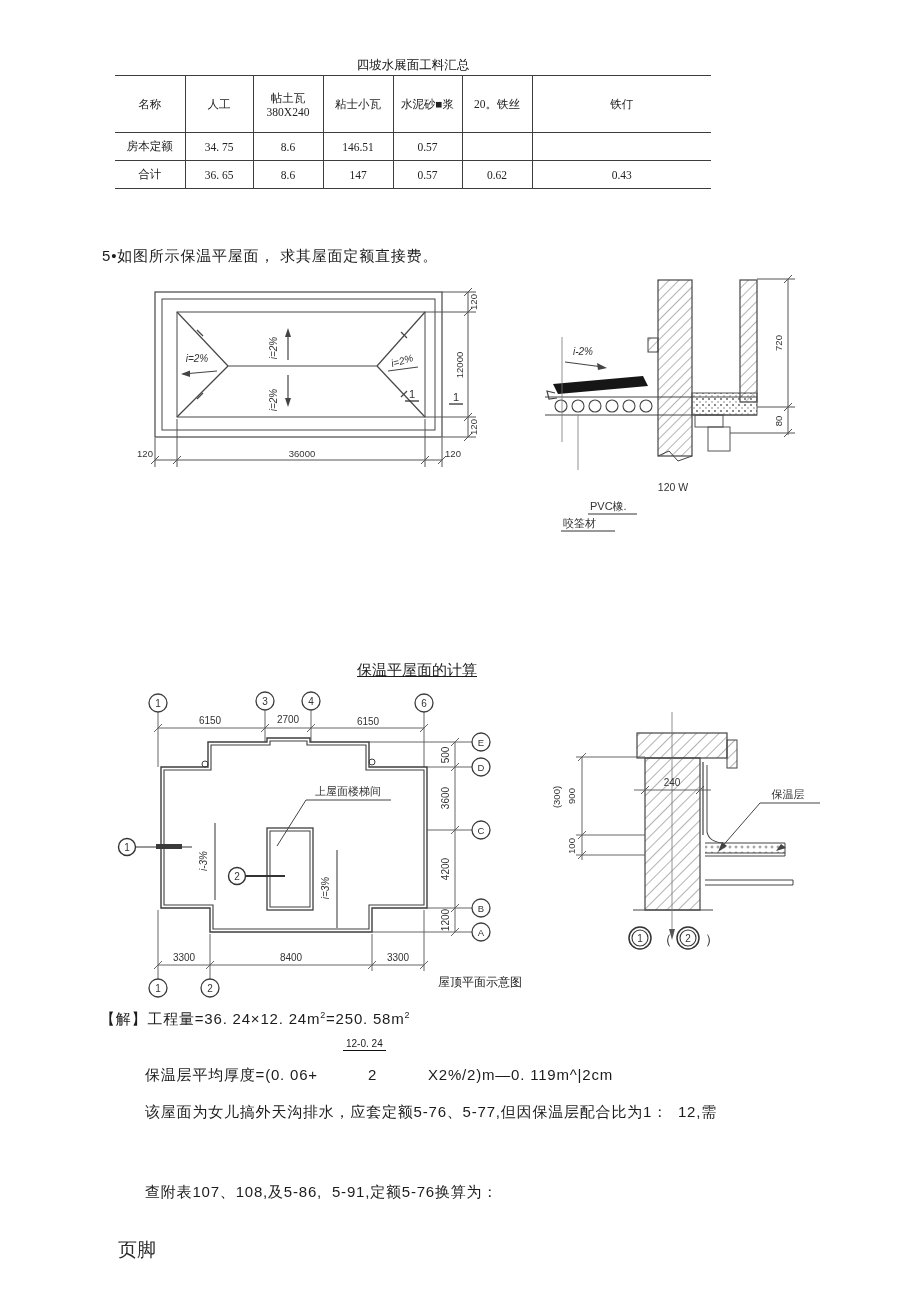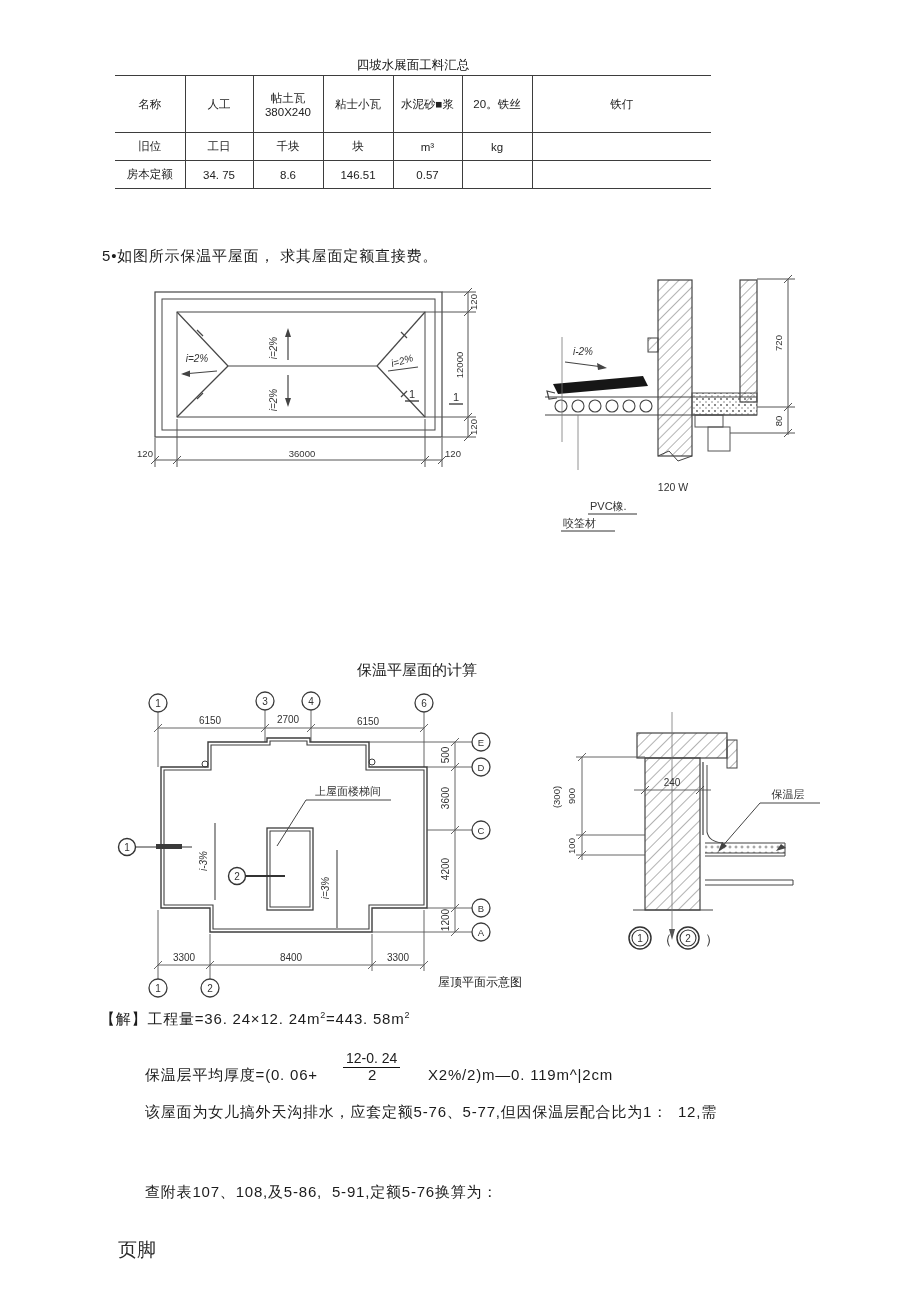--- a/index.html
+++ b/index.html
@@ -1,33 +1,33 @@
 <!DOCTYPE html>
 <html><head>
 <meta charset="utf-8">
 <style>
   html,body{margin:0;padding:0;background:#ffffff;}
   .page{position:relative;width:920px;height:1301px;background:#fff;overflow:hidden;
         font-family:"Liberation Sans","DejaVu Sans",sans-serif;color:#1c1c1c;border-radius:9px;}
   .t{position:absolute;white-space:pre;}
   
-  .sum-wrap{position:absolute;left:115px;top:75px;}
+  .sum-wrap{position:absolute;left:115px;top:75px;font-family:Liberation Serif, serif;}
   table.sum{border-collapse:collapse;table-layout:fixed;width:596px;border-top:1.5px solid #3d3d3d;}
   table.sum tr{border-bottom:1.5px solid #3d3d3d;}
   table.sum td{border-right:1.4px solid #3d3d3d;text-align:center;vertical-align:middle;
                font-size:11.5px;padding:0;color:#222;}
   table.sum td:last-child{border-right:none;}
   tr.hdr td{height:56px;}
   tr.r td{height:27px;}
   .tbl-title{position:absolute;left:115px;top:57px;width:596px;text-align:center;
              font-size:12.5px;color:#111;}
   sup{font-size:9px;}
   svg{position:absolute;}
   svg text{font-family:"Liberation Sans","DejaVu Sans",sans-serif;fill:#333;}
-  .frac-num{position:absolute;border-bottom:1.6px solid #111;padding:0 3px 1px 3px;font-size:14px;margin-top:12px;}
+  .frac-num{position:absolute;border-bottom:1.6px solid #111;padding:0 3px 1px 3px;font-size:10px;}
   .body15{font-size:15px;letter-spacing:0.8px;}
 </style>
 </head>
 <body>
 
 <div class="page">
 
   <div class="tbl-title">四坡水展面工料汇总</div>
   <div class="sum-wrap">
     <table class="sum">
@@ -47,36 +47,36 @@
         <td>
               <div>帖土瓦</div>
               <div>380X240</div>
             </td>
         <td>粘士小瓦</td>
         <td>水泥砂■浆</td>
         <td>20。铁丝</td>
         <td>铁仃</td>
       </tr>
       <tr class="r">
-        <td>旧位</td>
-            <td>工日</td>
-            <td>千块</td>
-            <td>块</td>
-            <td>m³</td>
-            <td>kg</td>
-            <td></td>
-      </tr>
-      <tr class="r">
         <td>房本定额</td>
             <td>34. 75</td>
             <td>8.6</td>
             <td>146.51</td>
             <td>0.57</td>
             <td></td>
             <td></td>
+      </tr>
+      <tr class="r">
+        <td>合计</td>
+            <td>36. 65</td>
+            <td>8.6</td>
+            <td>147</td>
+            <td>0.57</td>
+            <td>0.62</td>
+            <td>0.43</td>
       </tr>
     </tbody>
       </table>
   </div>
 
   <div class="t body15" style="left:102px;top:247px;">5•如图所示保温平屋面， 求其屋面定额直接费。</div>
 
   <svg style="left:125px;top:270px;" width="355" height="205" viewBox="0 0 355 205">
     <g stroke="#474747" stroke-width="1.2" fill="none">
       <rect x="30" y="22" width="287" height="145"></rect>
@@ -194,21 +194,21 @@
     </g>
     <g>
       <text x="128" y="226" font-size="10.5" text-anchor="middle">120 W</text>
       <text x="45" y="245" font-size="11">PVC橡.</text>
       <line x1="43" y1="249" x2="92" y2="249" stroke="#333" stroke-width="1"></line>
       <text x="18" y="262" font-size="11">咬筌材</text>
       <line x1="16" y1="266" x2="70" y2="266" stroke="#333" stroke-width="1"></line>
     </g>
   </svg>
 
-  <div class="t" style="left:357px;top:661px;font-size:15px;">保温平屋面的计算</div>
+  <div class="t" style="left:357px;top:661px;font-size:15px;text-decoration:underline;">保温平屋面的计算</div>
 
   <svg style="left:110px;top:688px;" width="402" height="318" viewBox="0 0 402 318">
     <g>
       <circle cx="48" cy="15" r="9" fill="none" stroke="#3c3c3c" stroke-width="1.3"></circle>
       <circle cx="155" cy="13" r="9" fill="none" stroke="#3c3c3c" stroke-width="1.3"></circle>
       <circle cx="201" cy="13" r="9" fill="none" stroke="#3c3c3c" stroke-width="1.3"></circle>
       <circle cx="314" cy="15" r="9" fill="none" stroke="#3c3c3c" stroke-width="1.3"></circle>
       <text x="48" y="19" font-size="10" text-anchor="middle">1</text>
       <text x="155" y="17" font-size="10" text-anchor="middle">3</text>
       <text x="201" y="17" font-size="10" text-anchor="middle">4</text>
@@ -377,21 +377,21 @@
       <text x="117" y="244" font-size="14" text-anchor="middle">（</text>
       <circle cx="140" cy="238" r="11" fill="none" stroke="#333" stroke-width="1.5"></circle>
       <circle cx="140" cy="238" r="8" fill="none" stroke="#333" stroke-width="1.1"></circle>
       <text x="140" y="242" font-size="10" text-anchor="middle">2</text>
       <text x="164" y="244" font-size="14" text-anchor="middle">）</text>
     </g>
   </svg>
 
   <div class="t" style="left:438px;top:974px;font-size:12px;">屋顶平面示意图</div>
 
-  <div class="t body15" style="left:100px;top:1010px;"><span>【解】工程量=36. 24×12. 24m</span><sup>2</sup><span>=443. 58m</span><sup>2</sup></div>
+  <div class="t body15" style="left:100px;top:1010px;"><span>【解】工程量=36. 24×12. 24m</span><sup>2</sup><span>=250. 58m</span><sup>2</sup></div>
 
   <div class="frac-num" style="left:343px;top:1038px;">12-0. 24</div>
   <div class="t body15" style="left:145px;top:1066px;">保温层平均厚度=(0. 06+</div>
   <div class="t body15" style="left:368px;top:1066px;">2</div>
   <div class="t body15" style="left:428px;top:1066px;text-align:right;">X2%/2)m—0. 119m^|2cm</div>
 
   <div class="t body15" style="left:145px;top:1103px;">该屋面为女儿搞外天沟排水，应套定额5-76、5-77,但因保温层配合比为1：  12,需</div>
   <div class="t body15" style="left:145px;top:1183px;">查附表107、108,及5-86,  5-91,定额5-76换算为：</div>
 
   <div class="t" style="left:118px;top:1237px;font-size:19px;color:#2b2b2b;">页脚</div>

